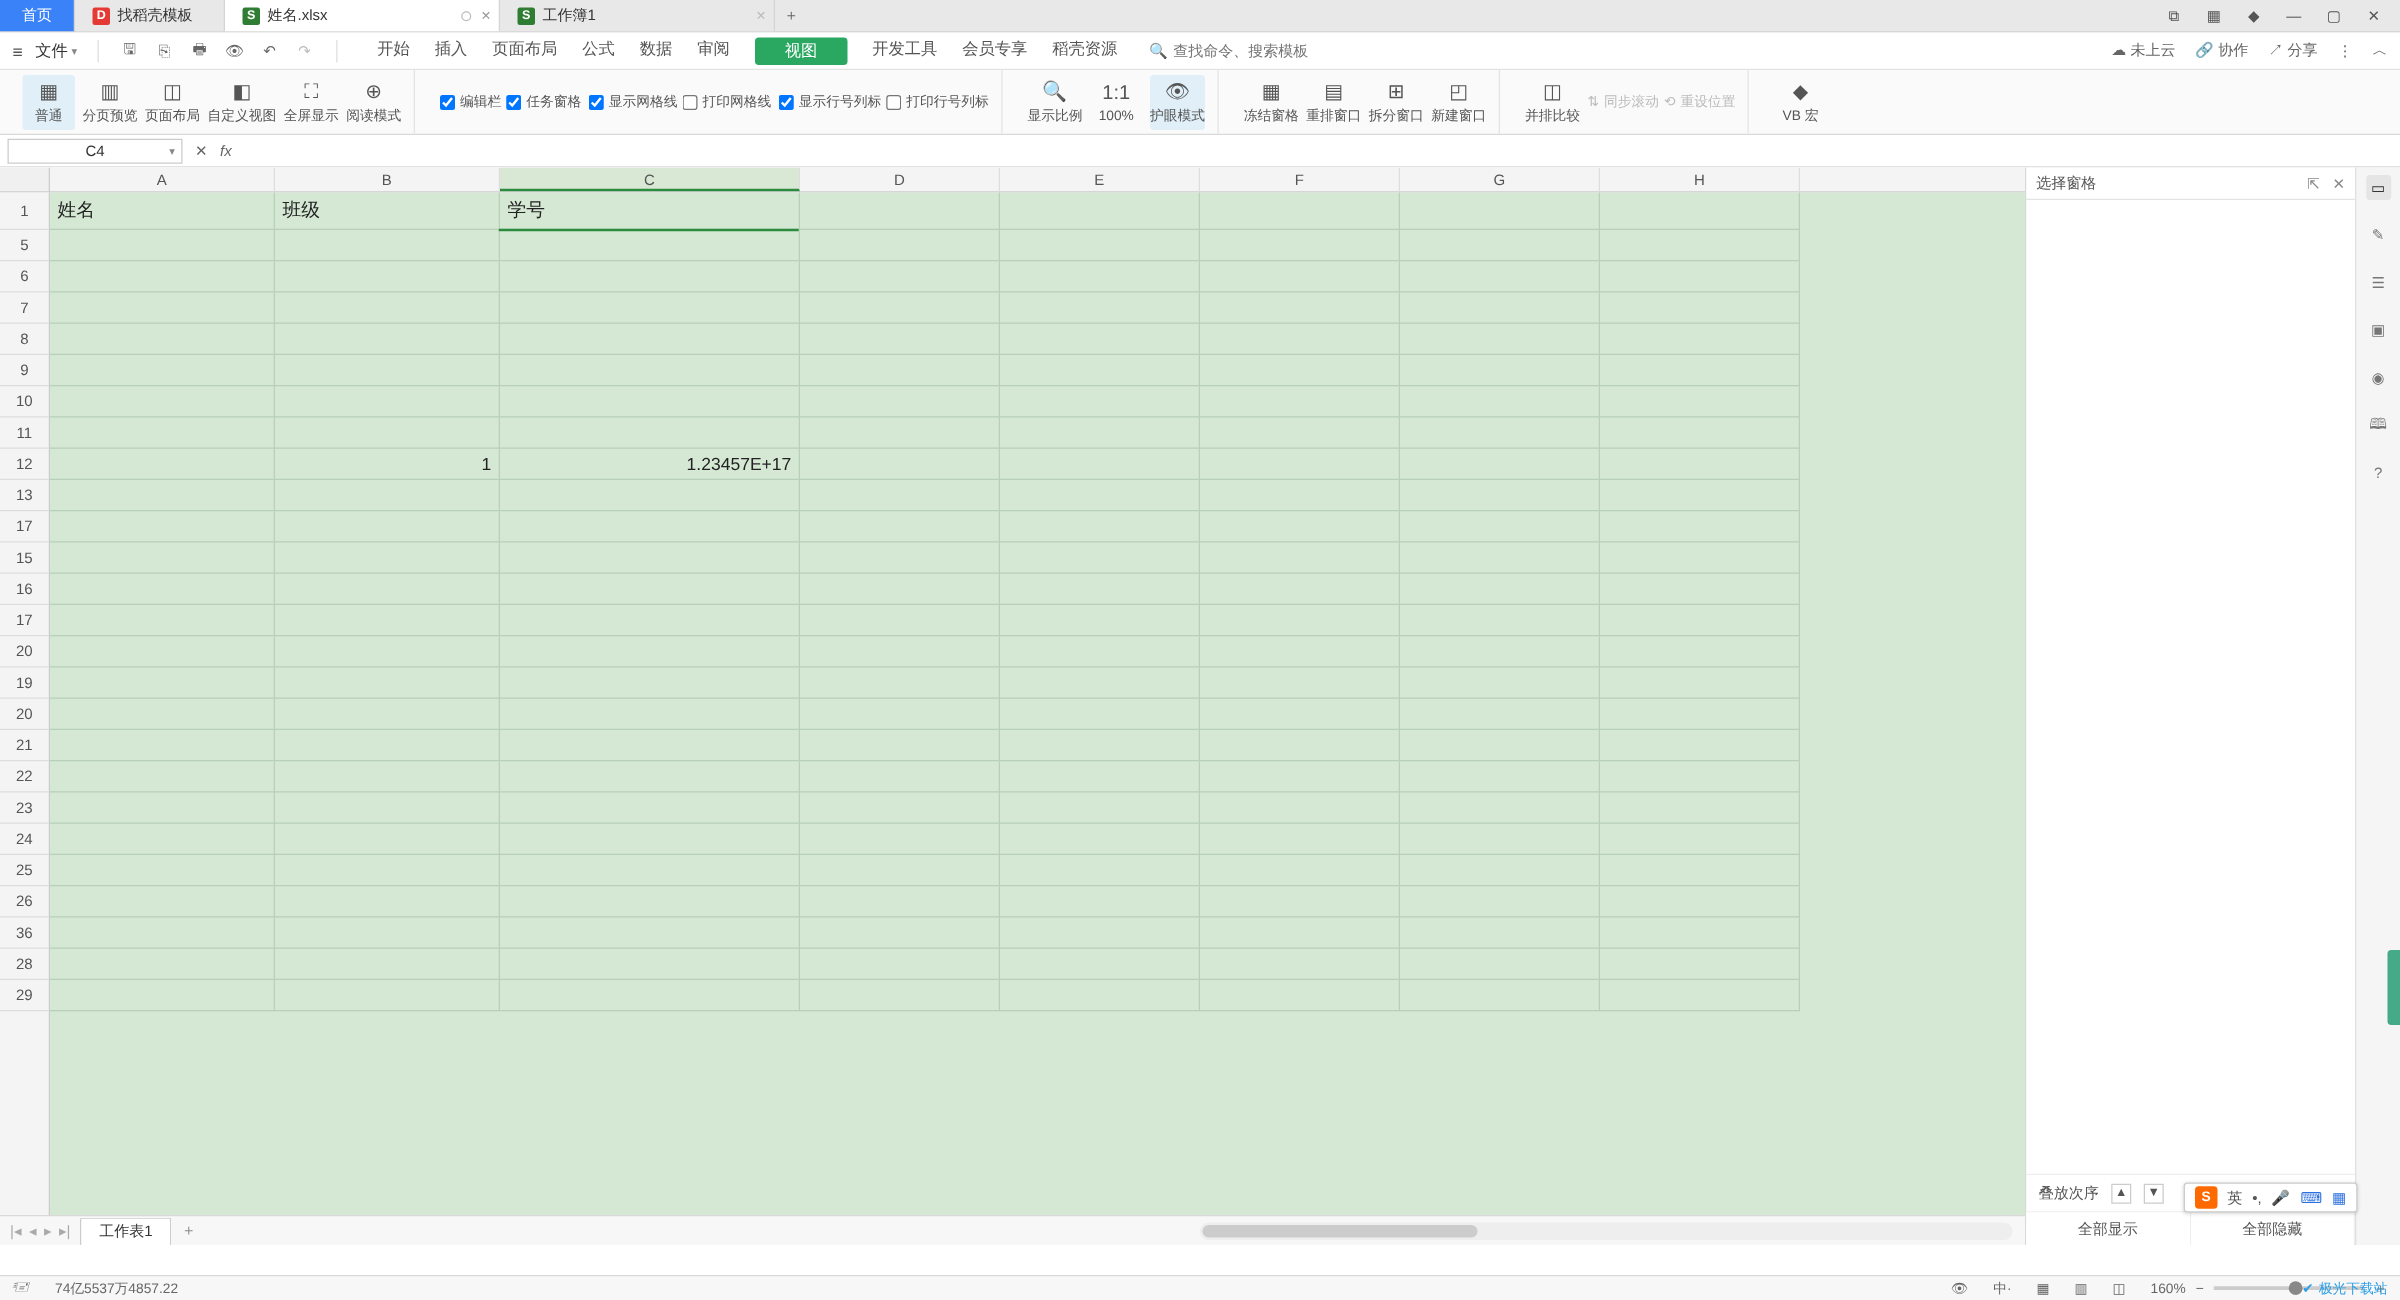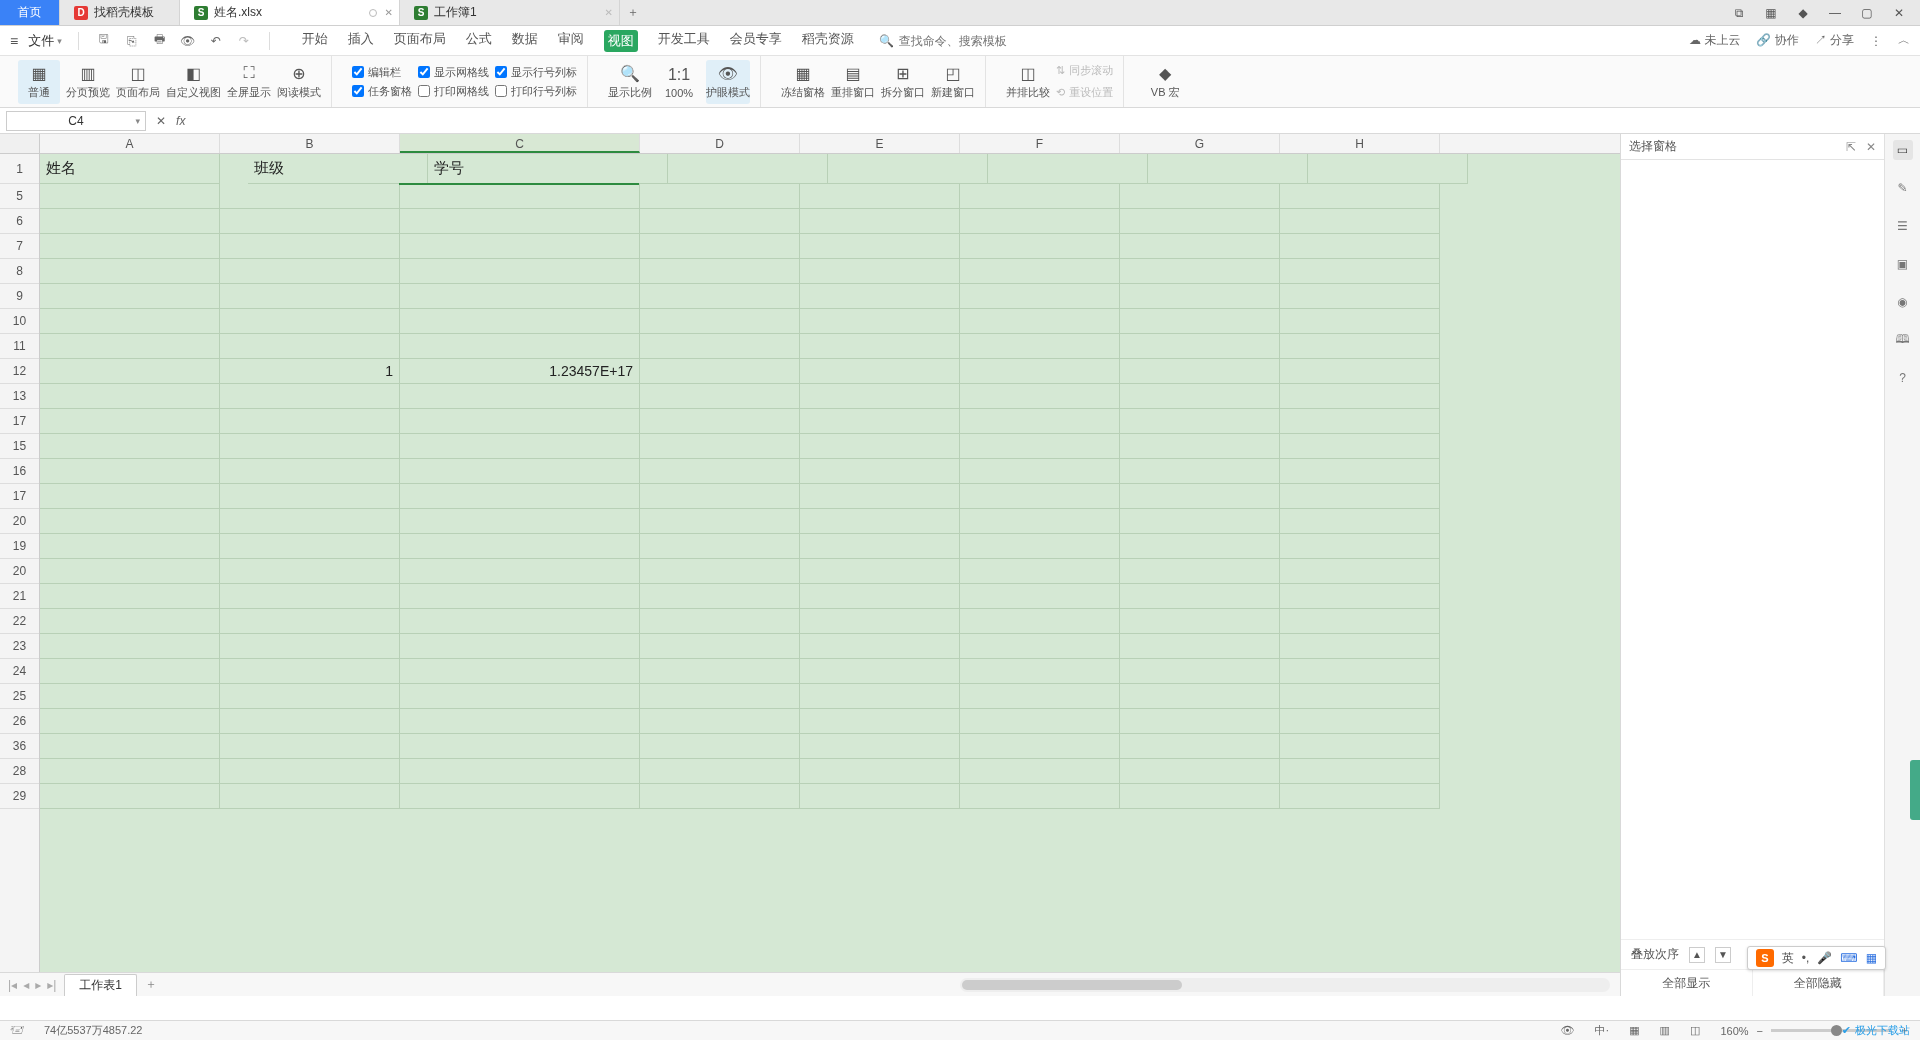--- a/index.html
+++ b/index.html
@@ -16,32 +16,32 @@
 .tabbar .wincontrols{display:flex;align-items:center;gap:18px;padding:0 14px;color:#555}
 .tabbar .wincontrols span{display:inline-flex;width:14px;height:14px;align-items:center;justify-content:center}
 .menubar{height:30px;background:#fff;display:flex;align-items:center;padding:0 10px;border-bottom:1px solid #e3e3e3;gap:6px}
 .menubar .left{display:flex;align-items:center;gap:10px}
 .menubar .hamb{font-size:14px;color:#555}
 .menubar .filebtn{display:flex;align-items:center;gap:3px;color:#333;font-size:13px}
 .menubar .filebtn::after{content:"▾";font-size:9px;color:#888}
 .menubar .sep{width:1px;height:18px;background:#ddd;margin:0 6px}
 .menubar .iconbtn{width:18px;height:18px;display:inline-flex;align-items:center;justify-content:center;color:#666}
 .menubar .menu-items{display:flex;gap:20px;margin-left:20px;font-size:13px;color:#555}
-.menubar .menu-items span.active{background:#2aa760;color:#fff;padding:2px 4px;border-radius:3px}
+.menubar .menu-items span.active{background:#2aa760;color:#fff;padding:2px 24px;border-radius:3px}
 .menubar .search{display:flex;align-items:center;gap:4px;margin-left:20px;color:#aaa}
 .menubar .search input{border:none;outline:none;width:120px;font-size:12px;color:#ec4899}
 .menubar .spacer{flex:1}
 .menubar .right{display:flex;align-items:center;gap:16px;color:#666;font-size:12px}
 .ribbon{height:52px;background:#fafafa;border-bottom:1px solid #d9d9d9;display:flex;align-items:center;padding:0 8px;gap:10px}
 .ribbon .grp{display:flex;align-items:center;gap:6px;border-right:1px solid #e3e3e3;padding:0 10px;height:100%}
 .ribbon .grp:last-child{border-right:none}
 .rbtn{display:flex;flex-direction:column;align-items:center;justify-content:center;gap:2px;min-width:42px;height:44px;color:#555;font-size:11px}
 .rbtn .ri{width:20px;height:20px;display:flex;align-items:center;justify-content:center;color:#555;font-size:16px}
 .rbtn.active{background:#e0eff8;border-radius:3px}
-.chkcol{display:flex;flex-direction:column;gap:4px;font-size:11px;color:#555;padding:2px 0}
+.chkcol{display:flex;gap:4px;font-size:11px;color:#555;padding:2px 0}
 .chkcol label{display:flex;align-items:center;gap:4px;white-space:nowrap}
 .chkcol input{width:12px;height:12px}
 .rbtn.disabled{color:#bbb}
 .fbar{height:26px;border-bottom:1px solid #d9d9d9;display:flex;align-items:center;padding:0 6px;gap:10px}
 .namebox{width:140px;height:20px;border:1px solid #ccc;display:flex;align-items:center;justify-content:center;position:relative;font-size:12px;color:#333}
 .namebox::after{content:"▾";position:absolute;right:5px;font-size:9px;color:#888}
 .fbar .fx{color:#666}
 .fbar input.formula{border:none;outline:none;flex:1;font-size:13px;padding-left:6px;font-family:Consolas,monospace;color:#333}
 .workarea{position:absolute;top:134px;bottom:44px;left:0;right:300px;display:flex;flex-direction:column}
 .grid{flex:1;overflow:hidden;position:relative;background:#fff}
@@ -323,21 +323,21 @@
         <div>25</div>
         <div>26</div>
         <div>36</div>
         <div>28</div>
         <div>29</div>
       </div>
     <div class="cells" id="cells">
       <div class="cursor" id="cursor" style="left: 359px; top: 29px; width: 240px; height: 2px; border-width: 0px 0px 2px;"></div>
     <div class="row first">
           <div class="cell" style="width: 180px;">姓名</div>
-          <div class="cell" style="width: 180px; margin-left: 28px;">班级</div>
+          <div class="cell" style="width: 180px;">班级</div>
           <div class="cell" style="width: 240px;">学号</div>
           <div class="cell" style="width: 160px;"></div>
           <div class="cell" style="width: 160px;"></div>
           <div class="cell" style="width: 160px;"></div>
           <div class="cell" style="width: 160px;"></div>
           <div class="cell" style="width: 160px;"></div>
         </div>
         <div class="row">
           <div class="cell" style="width: 180px;"></div>
           <div class="cell" style="width: 180px;"></div>

